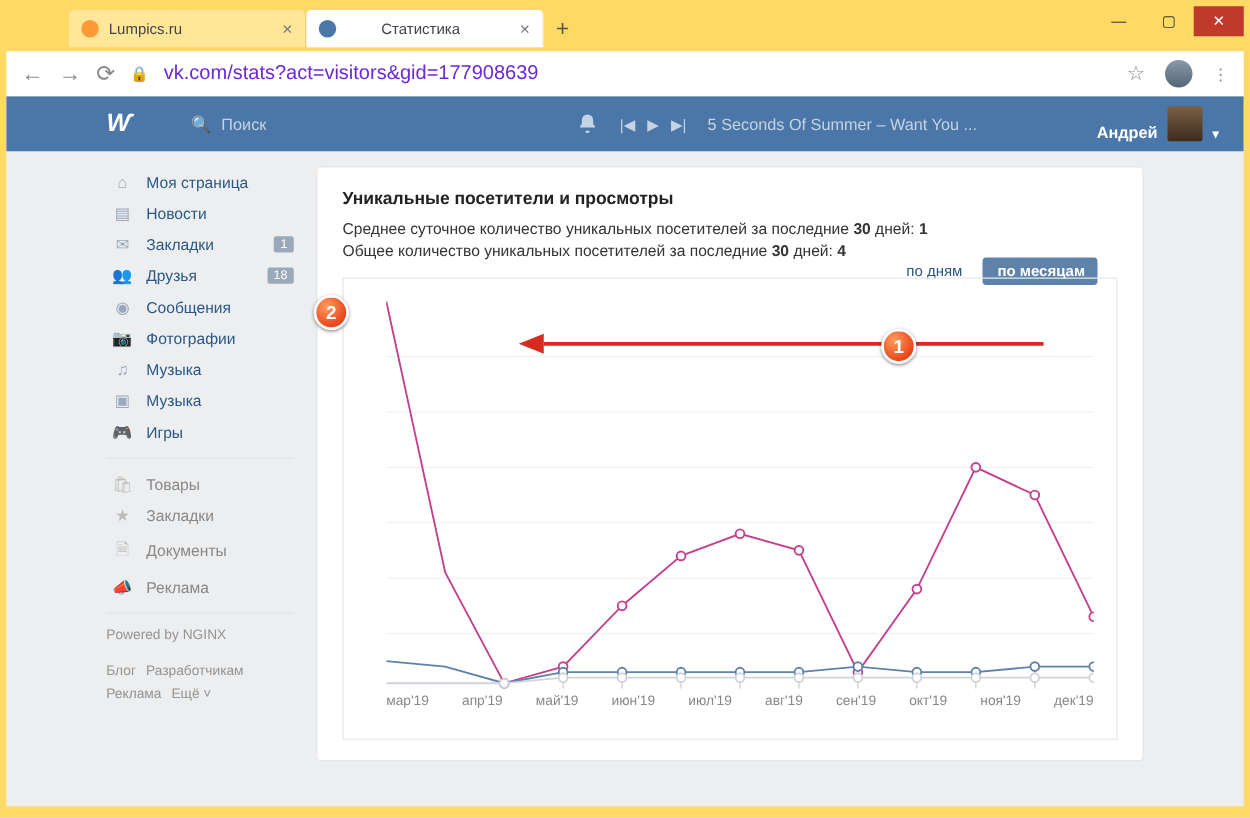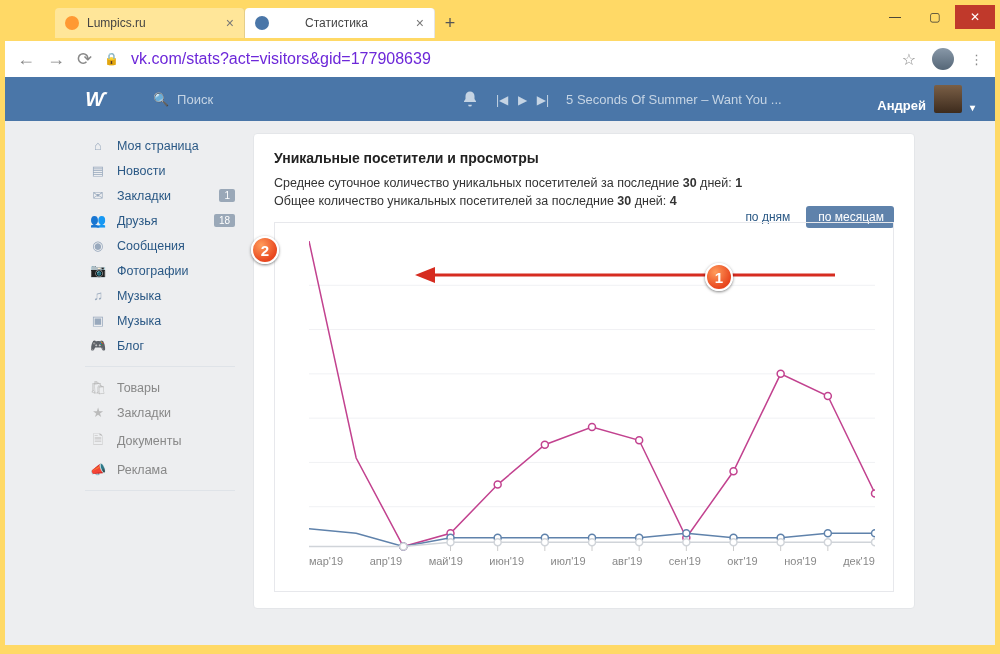--- a/index.html
+++ b/index.html
@@ -40,23 +40,23 @@
 .sb-item.muted .ico{color:#bbb;}
 .badge { position:absolute; right:0; background:#9aa8b8; color:#fff; font-size:10px; padding:1px 5px; border-radius:2px;}
 .sb-divider{height:1px;background:#dfe3e8;margin:8px 0;}
 .sb-footer{ font-size:11px; color:#939393; line-height:1.7; margin-top:6px;}
 .sb-footer span{ margin-right:8px;}
 .content { background:#fff; flex:1; border:1px solid #e4e6e9; border-radius:4px; padding:16px 20px; position:relative;}
 .block-title { font-size:14px; font-weight:700; color:#222; margin-bottom:10px;}
 .stat-line { font-size:12.5px; color:#333; margin-bottom:4px;}
 .stat-line b{font-weight:700;}
 .range-pill { display:inline-block; border:2.5px solid #cc2a24; border-radius:10px; padding:4px 40px 3px 10px; margin-top:6px; font-size:11.5px; color:#4a76a8; position:relative;}
-.toggle { position:absolute; right:20px; top:72px; display:flex; gap:6px; font-size:12px;}
+.toggle { position:absolute; right:36px; top:72px; display:flex; gap:6px; font-size:12px;}
 .toggle .opt { padding:4px 10px; color:#2a5885; border-radius:3px; cursor:pointer;}
-.toggle .opt.active { background:#5f82ab; color:#fff; font-weight:400;padding-left:12px;}
+.toggle .opt.active { background:#5f82ab; color:#fff; font-weight:700;padding-left:12px;}
 .chartbox{ border:1px solid #e7e8ec; margin-top:14px; height:370px; position:relative; padding:18px 18px 0 34px;}
 .plot{ position:relative; width:100%; height:310px;}
 .plot svg{position:absolute;inset:0;}
 .yaxis text, .xaxis text{ fill:#888; font-size:11px;}
 .grid line{ stroke:#f0f1f4; stroke-width:1;}
 .xaxis .tick{ stroke:#ccc; stroke-width:1;}
 .series1{ stroke:#c2428f; stroke-width:1.5; fill:none;}
 .series1-dot{ fill:#fff; stroke:#c2428f; stroke-width:1.5;}
 .series2{ stroke:#5f82ab; stroke-width:1.5; fill:none;}
 .series2-dot{ fill:#fff; stroke:#5f82ab; stroke-width:1.5;}
@@ -161,40 +161,45 @@
         <div class="sb-item">
             <span class="ico">♫</span>
             <span>Музыка</span>
           </div>
         <div class="sb-item">
             <span class="ico">▣</span>
             <span>Музыка</span>
           </div>
         <div class="sb-item">
             <span class="ico">🎮</span>
-            <span>Блог</span>
+            <span>Игры</span>
           </div>
         <div class="sb-divider"></div>
         <div class="sb-item muted">
             <span class="ico">🛍</span>
             <span>Товары</span>
           </div>
         <div class="sb-item muted">
             <span class="ico">★</span>
             <span>Закладки</span>
           </div>
         <div class="sb-item muted">
             <span class="ico">🗎</span>
             <span>Документы</span>
           </div>
         <div class="sb-item muted">
             <span class="ico">📣</span>
             <span>Реклама</span>
           </div>
         <div class="sb-divider"></div>
+        <div class="sb-footer">
+          <div style="margin-bottom:10px;">Powered by NGINX</div>
+          <div><span>Блог</span><span>Разработчикам</span></div>
+          <div><span>Реклама</span><span>Ещё ˅</span></div>
+        </div>
       </div>
 
       <div class="content">
         <div class="block-title">Уникальные посетители и просмотры</div>
         <div class="stat-line"><span>Среднее суточное количество уникальных посетителей за последние </span><b>30</b><span> дней: </span><b>1</b></div>
         <div class="stat-line"><span>Общее количество уникальных посетителей за последние </span><b>30</b><span> дней: </span><b>4</b></div>
         <div class="toggle">
           <span class="opt">по дням</span>
           <span class="opt active">по месяцам</span>
         </div>

